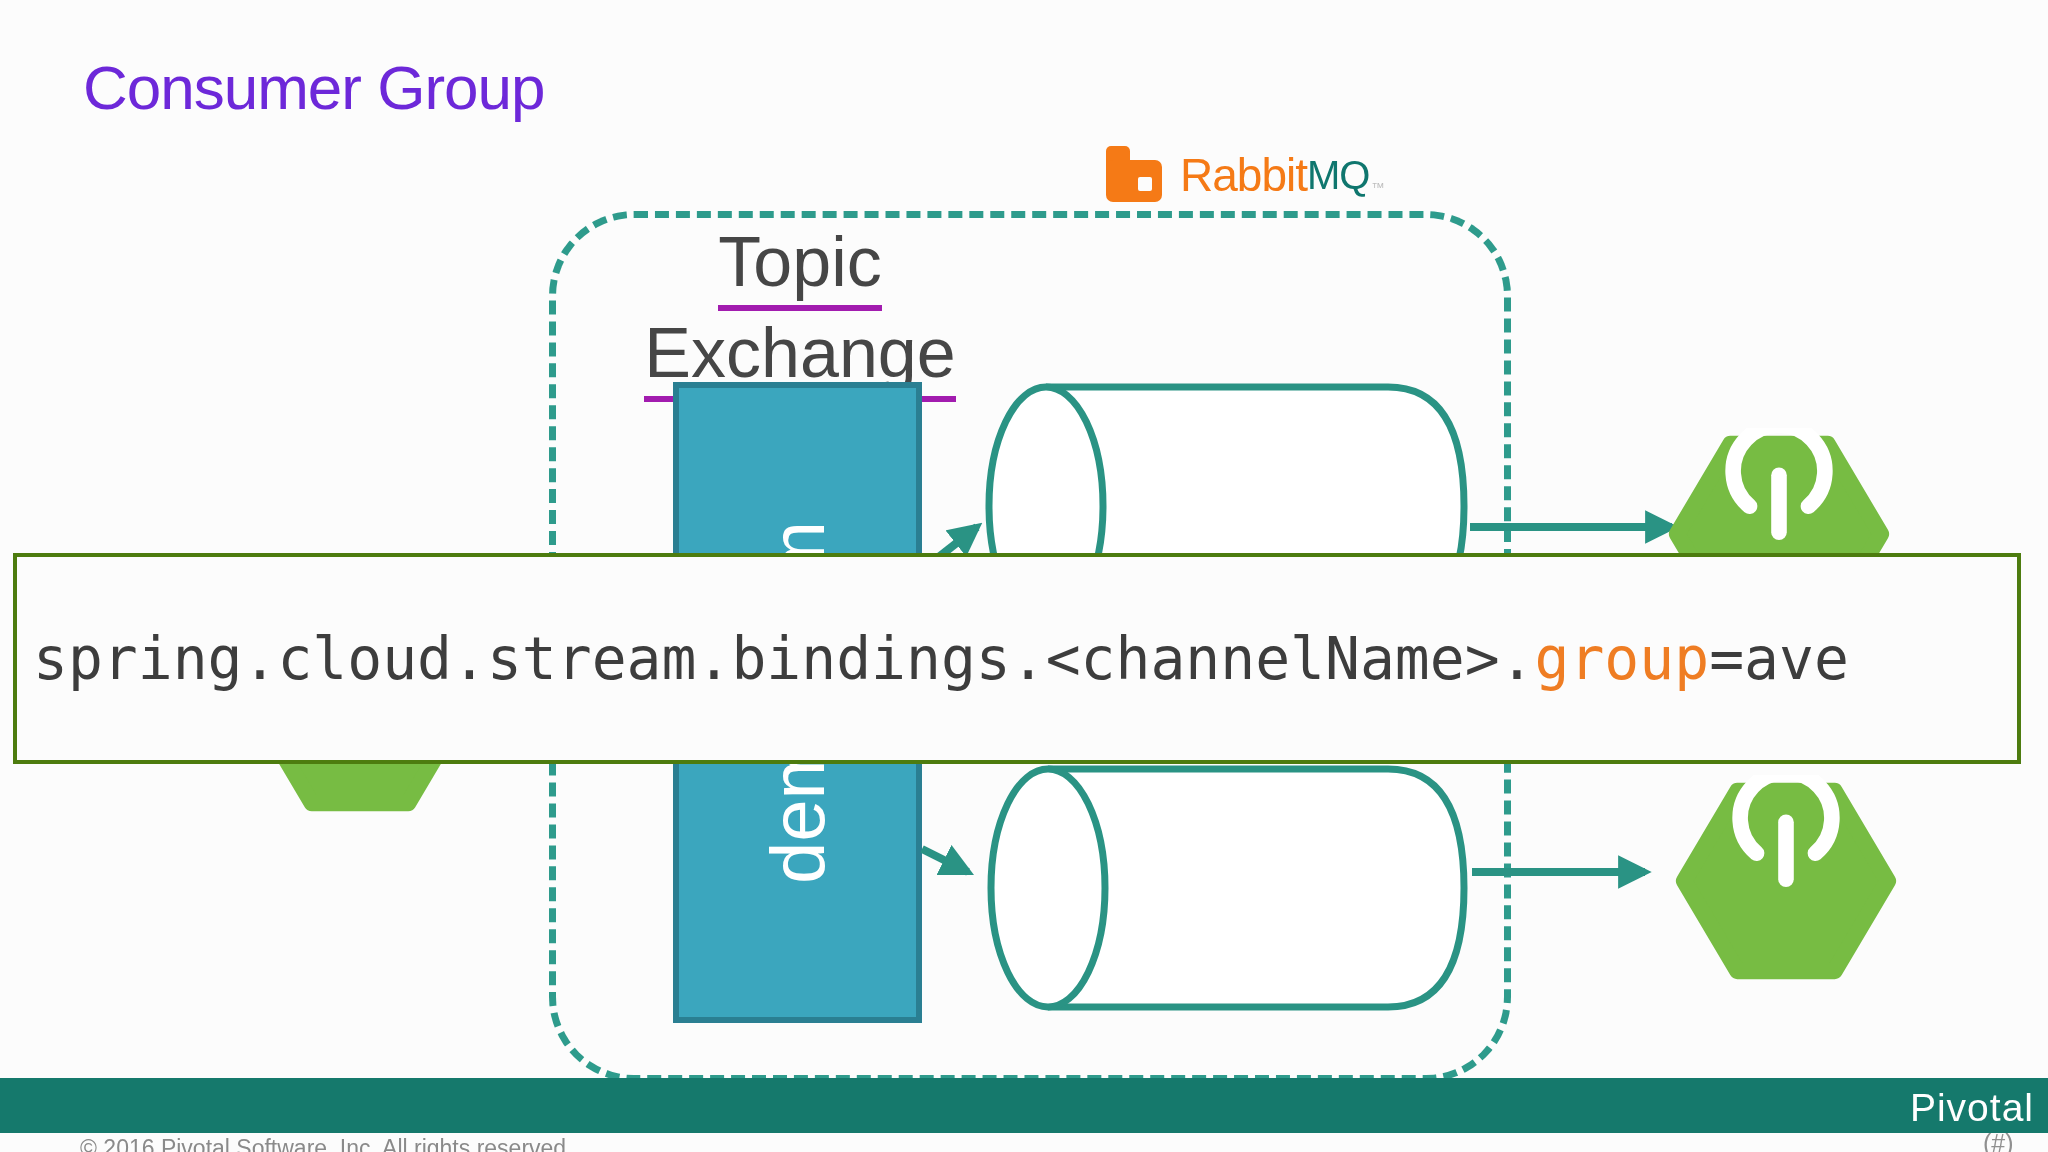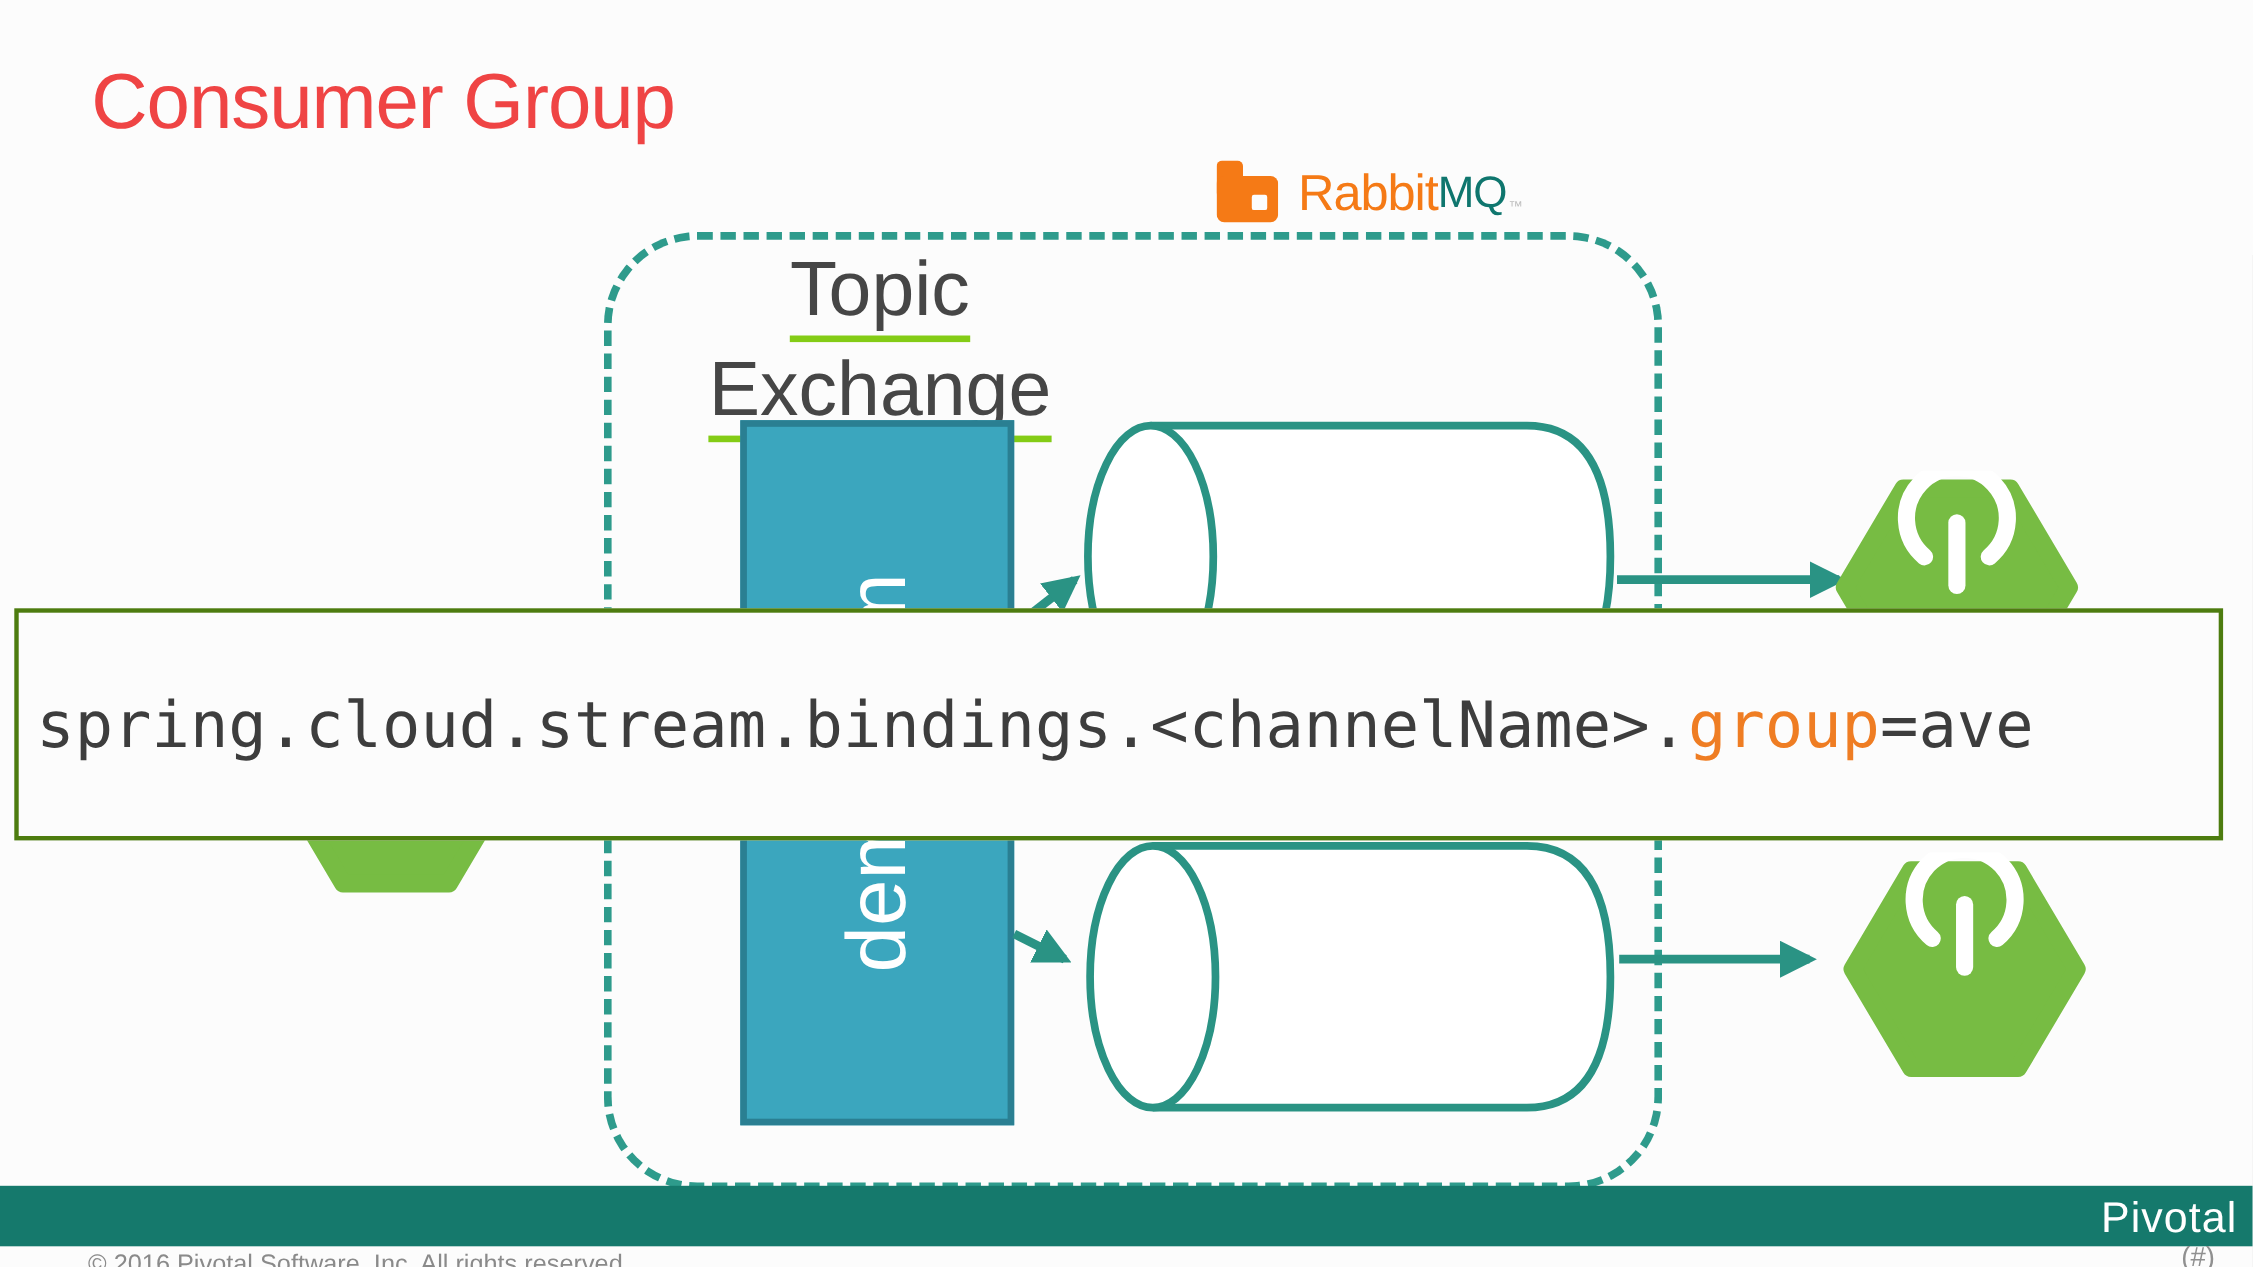--- a/index.html
+++ b/index.html
@@ -1,34 +1,34 @@
 <!DOCTYPE html>
 <html><head>
 <meta charset="utf-8">
 <style>
   html,body{margin:0;padding:0;background:#e8e8e8;}
   #stage{position:relative;width:2048px;height:1152px;background:#FCFCFC;overflow:hidden;
          font-family:"Liberation Sans",sans-serif;}
   .abs{position:absolute;}
 
   
-  #title{left:83px;top:52px;font-size:71px;letter-spacing:-1px;color:#ef4444;white-space:nowrap;}
+  #title{left:83px;top:52px;font-size:62px;letter-spacing:-1px;color:#6d28d9;white-space:nowrap;}
 
   
   #rabbit-logo{left:1106px;top:146px;display:flex;align-items:flex-start;}
   #rabbit-word{font-size:46px;color:#F57A16;letter-spacing:-1px;margin-left:18px;line-height:58px;}
   #mq-word{font-size:40px;color:#0f766e;letter-spacing:-1px;line-height:58px;}
   #rabbit-tm{font-size:13px;color:#BDBDBD;margin-top:34px;margin-left:2px;}
 
   
   #boundary{left:549px;top:211px;width:948px;height:857px;border:7px dashed #2E9B8C;border-radius:85px;}
 
   
   .sec-label{color:#464646;text-align:center;font-size:70px;line-height:84px;}
-  .sec-label .ul{display:inline-block;border-bottom:6px solid #84cc16;padding-bottom:1px;}
+  .sec-label .ul{display:inline-block;border-bottom:6px solid #a21caf;padding-bottom:1px;}
   #topic-label{left:600px;top:220px;width:400px;}
   #queue-label{left:1085px;top:251px;width:300px;}
 
   
   #exchange-rect{left:673px;top:382px;width:249px;height:641px;background:#3BA6BE;
                  border:6px solid #2A7F92;box-sizing:border-box;
                  display:flex;align-items:center;justify-content:center;}
   #exchange-rect .rot{transform:rotate(-90deg);white-space:nowrap;color:#FFFFFF;font-size:76px;}
 
   

